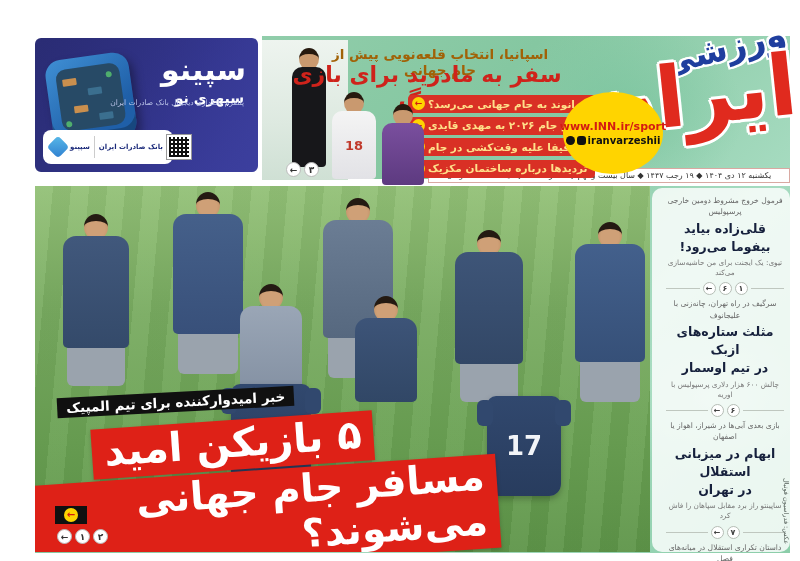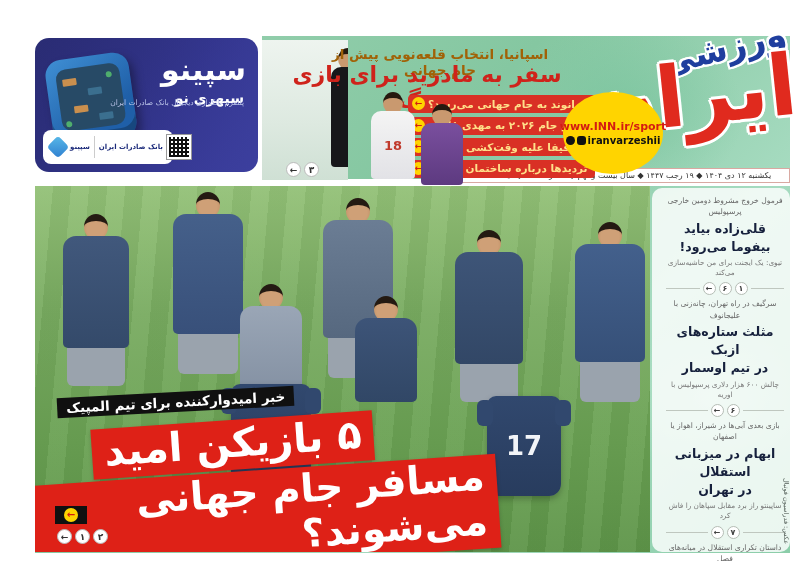--- a/index.html
+++ b/index.html
@@ -14,21 +14,21 @@
       radial-gradient(160px 120px at 78% 15%, rgba(110,190,150,.55), transparent 75%),
       radial-gradient(200px 150px at 55% 55%, rgba(170,220,190,.6), transparent 70%),
       radial-gradient(180px 140px at 30% 80%, rgba(120,195,155,.5), transparent 75%),
       radial-gradient(150px 110px at 90% 70%, rgba(200,235,215,.5), transparent 70%),
       linear-gradient(135deg,#9ad2b2 0%,#85c7a1 40%,#a6dbc0 70%,#8bcda9 100%);
   }
   .white-topleft { position:absolute; left:35px; top:36px; width:227px; height:150px; background:#fff; }
   .white-gap { position:absolute; left:35px; top:179px; width:755px; height:7px; background:#fff; }
 
   
-  .ad { position:absolute; left:35px; top:38px; width:223px; height:134px; border-radius:14px;
+  .ad { position:absolute; left:35px; top:38px; width:223px; height:134px; border-radius:6px;
         background:linear-gradient(120deg,#2a2c74 0%,#3335907d 60%,#3c3f9e 100%), linear-gradient(120deg,#2b2d78,#3a3d9a);
         overflow:hidden; direction:rtl;text-align:right; }
   .ad-brand { position:absolute; right:12px; top:14px; color:#fff; font-size:30px; font-weight:bold; letter-spacing:1px; }
   .ad-brand-sub { position:absolute; right:14px; top:52px; color:#fff; font-size:14px; font-weight:bold; }
   .ad-tagline { position:absolute; right:14px; top:60px; color:#b9c2e8; font-size:7.5px; }
   .ad-box3d { position:absolute; left:14px; top:18px; width:84px; height:86px;
         background:linear-gradient(145deg,#3f8fd4,#1f5fa8 70%); border-radius:16px; transform:rotate(-8deg);
         box-shadow:inset 0 -10px 0 rgba(0,0,0,.25), 4px 6px 10px rgba(0,0,0,.35); }
   .ad-box3d .floor { position:absolute; left:10px; top:10px; right:10px; bottom:14px; background:#274a66; border-radius:10px; }
   .ad-box3d .desk { position:absolute; background:#c98f4e; width:14px; height:7px; border-radius:1px; }
@@ -56,21 +56,21 @@
   .web-badge .social { display:flex; align-items:center; gap:2px; color:#111; font-weight:bold; font-size:10px; direction:ltr; }
   .soc-ic { width:9px; height:9px; background:#111; border-radius:3px; display:inline-block; }
   .soc-ic.round { border-radius:50%; }
 
   .date-strip { position:absolute; left:428px; top:168px; width:362px; height:15px; background:#fff; border:1px solid #d9a9a2;
         display:flex; align-items:center; justify-content:center; font-size:8px; color:#333; direction:rtl; white-space:nowrap; overflow:hidden; }
 
   
   .coach-photo { position:absolute; left:262px; top:40px; width:86px; height:140px;
         background:linear-gradient(180deg,#eef4ef 0%,#dde9e0 60%,#cfe0d4 100%); overflow:hidden; }
-  .figure { position:absolute;padding-left:39px; }
+  .figure { position:absolute; }
   .fig-head { width:20px; height:22px; background:#c9996f; border-radius:50%; border-top:6px solid #26190f; margin:0 auto; }
   .fig-body { margin:-3px auto 0; border-radius:10px 10px 4px 4px; }
 
   .kicker-orange { position:absolute; left:318px; top:46px; width:244px; text-align:center; color:#a16207; font-weight:bold;
         font-size:13.5px; direction:rtl; }
   .headline-red { position:absolute; left:292px; top:62px; width:270px; text-align:center; color:#cf231b; font-weight:bold;
         font-size:22px; direction:rtl; }
   .pills { position:absolute; left:408px; top:95px; width:170px; display:flex; flex-direction:column; align-items:flex-end; gap:3.5px; direction:rtl; }
   .pill { display:inline-flex; align-items:center; gap:3px; background:#d93025; border-radius:4px; padding:2px 7px 3px 4px; }
   .pill .ptxt { color:#ffe08a; font-size:10.5px; font-weight:bold; white-space:nowrap; }

